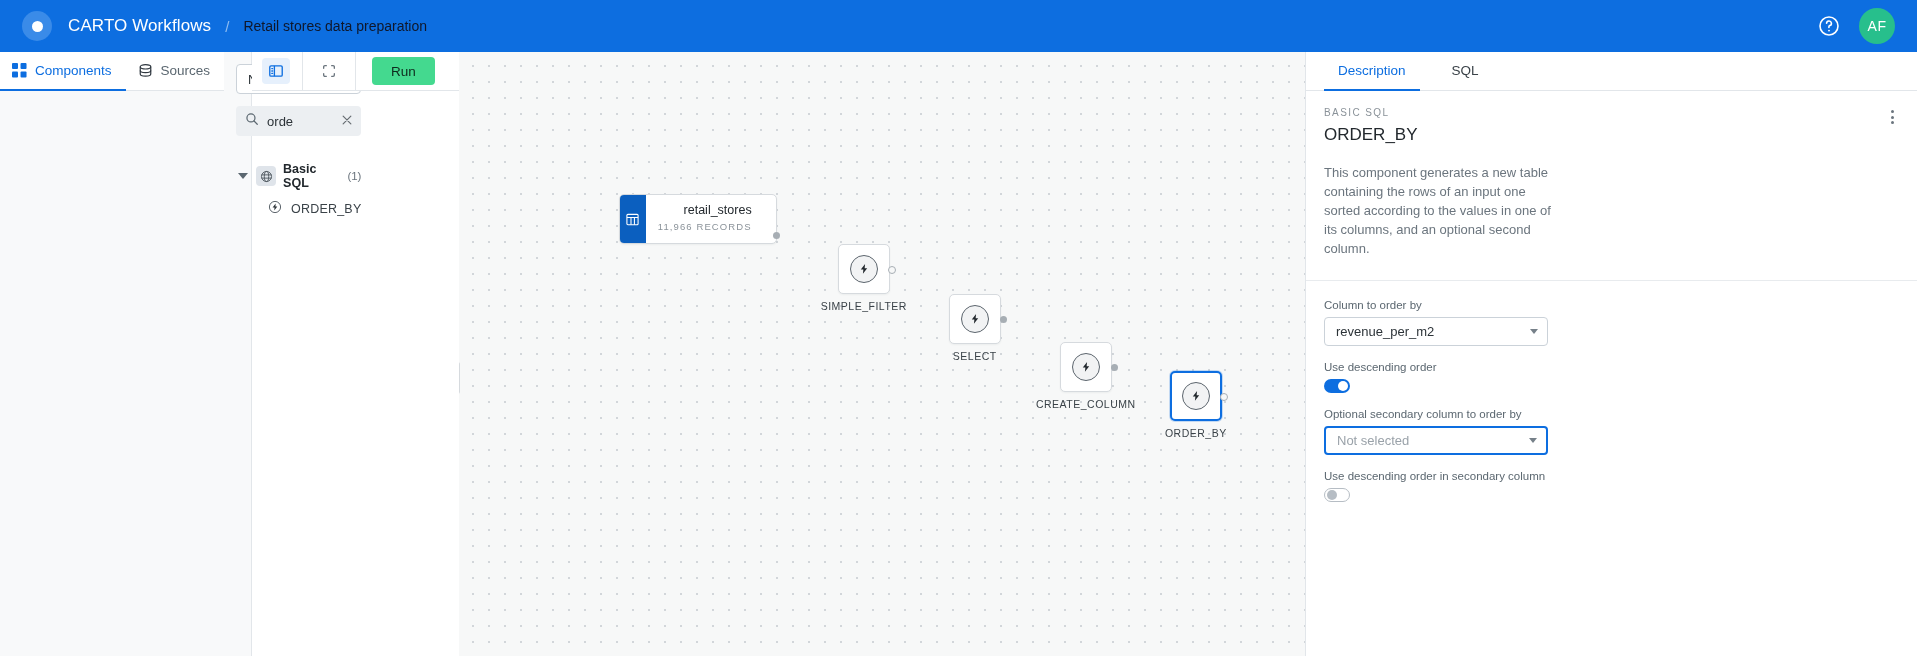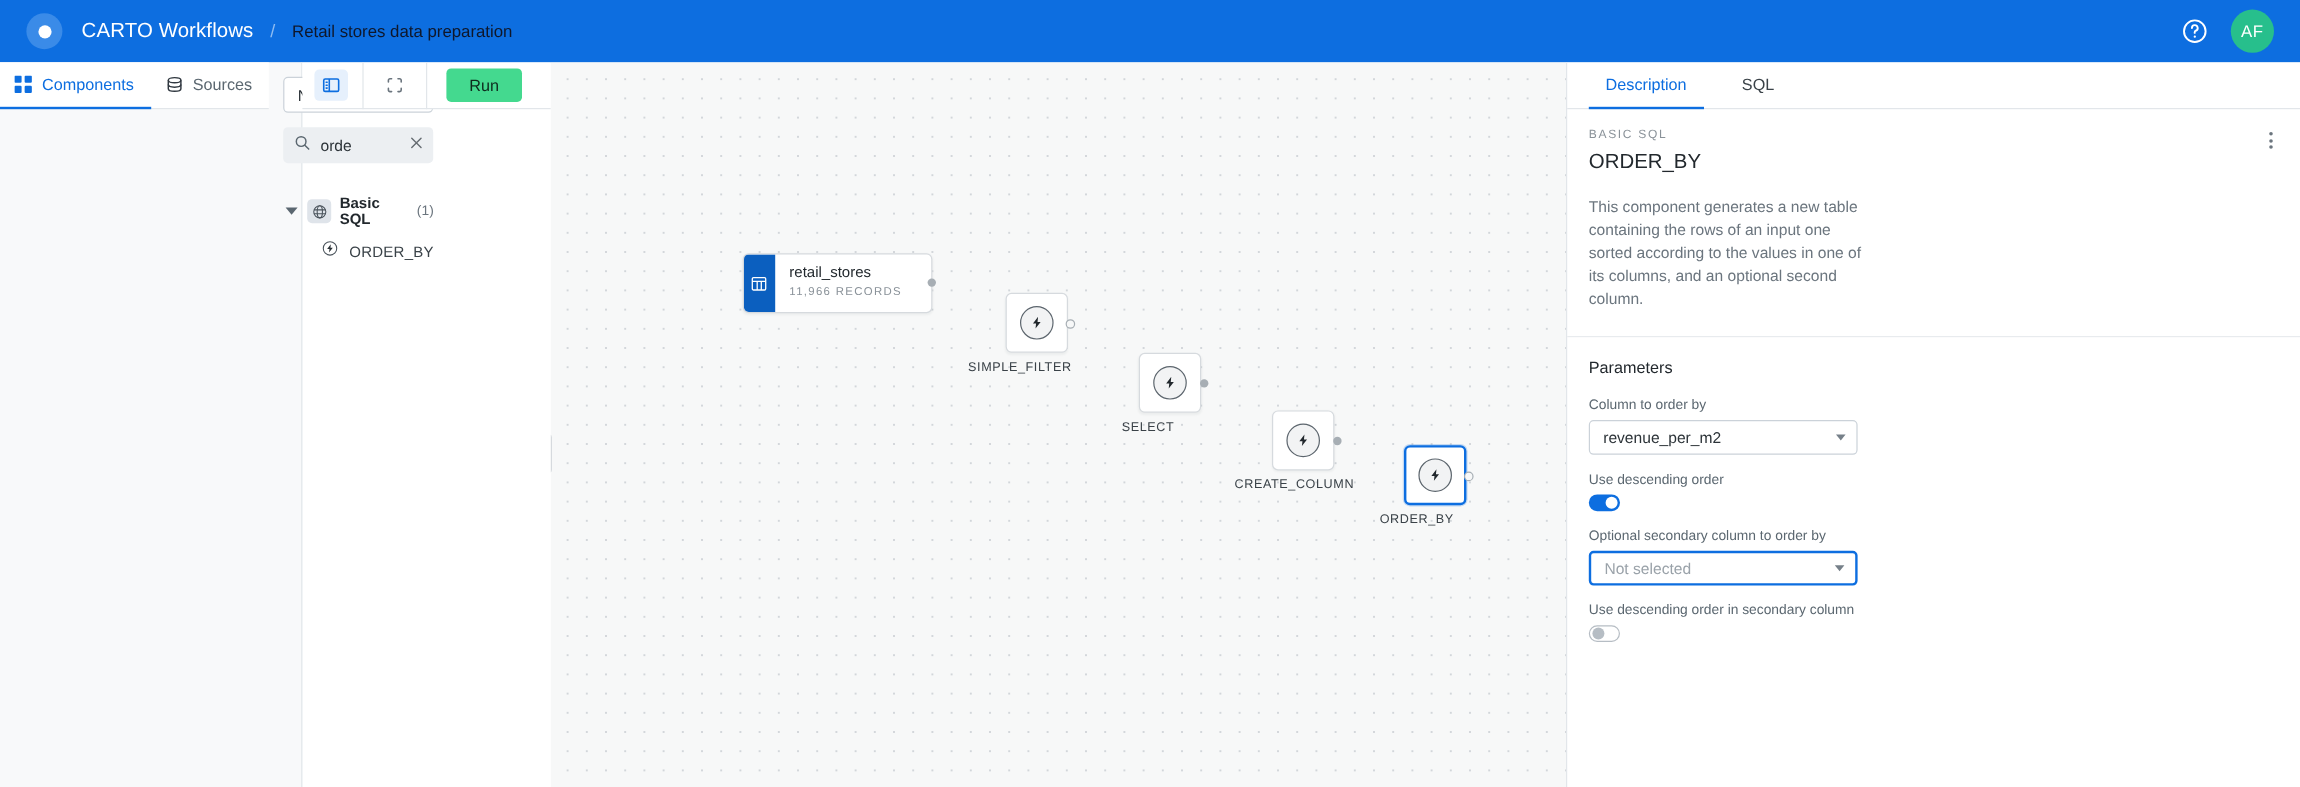--- a/index.html
+++ b/index.html
@@ -135,21 +135,21 @@
     background: #fff; display: flex; align-items: center; justify-content: center;
     box-shadow: 0 1px 2px rgba(20,30,40,.05); cursor: pointer;
   }
   .op-node.selected { border: 2px solid #0D6EE0; box-shadow: 0 0 0 1px rgba(13,110,224,.22); }
   .bolt-circle {
     width: 28px; height: 28px; border-radius: 50%; border: 1.4px solid #5C656D;
     background: #F2F3F4; display: flex; align-items: center; justify-content: center;
   }
   .node-caption {
     position: absolute; font-size: 10.5px; color: #3A4248; letter-spacing: .5px;
-    white-space: nowrap; text-align: left;
+    white-space: nowrap; text-align: center;
   }
   .port {
     position: absolute; width: 7px; height: 7px; border-radius: 50%;
     background: #A7AEB4; z-index: 4; cursor: crosshair;
   }
   .port.hollow { background: #F7F8F8; border: 1.5px solid #A7AEB4; width: 8px; height: 8px; }
   .edges { position: absolute; inset: 0; z-index: 2; pointer-events: none; }
 
   
   .rpanel {
@@ -314,21 +314,21 @@
       <div class="canvas">
         <div class="drag-handle"></div>
 
         <svg class="edges">
           <path d="M317,43 C345,43 345,80 373,80" stroke="#A7AEB4" stroke-width="1.3" fill="none"></path>
           <path d="M435,80 C465,80 465,130 494,130" stroke="#A7AEB4" stroke-width="1.3" fill="none"></path>
           <path d="M545,130 C575,130 575,178 604,178" stroke="#A7AEB4" stroke-width="1.3" fill="none"></path>
           <path d="M656,178 C686,178 686,207 715,207" stroke="#A7AEB4" stroke-width="1.3" fill="none"></path>
         </svg>
 
-        <div class="node" style="left:160px; top:159px;">
+        <div class="node" style="left:160px; top:142px;text-align:right;">
           <div class="src-node">
             <div class="src-ico">
               <svg width="15" height="15" viewBox="0 0 18 18" fill="none" stroke="#fff" stroke-width="1.3">
                 <rect x="2.3" y="2.8" width="13.4" height="12.4" rx="1.2"></rect>
                 <path d="M2.3 6.5h13.4M7.2 6.5v8.7M11.3 6.5v8.7"></path>
               </svg>
             </div>
             <div class="src-text">
               <div class="src-name">retail_stores</div>
               <div class="src-rec">11,966 RECORDS</div>
@@ -398,21 +398,20 @@
         <div class="rtitle">ORDER_BY</div>
         <div class="rtext">This component generates a new table containing the rows of an input one sorted according to the values in one of its columns, and an optional second column.</div>
         <div class="kebab">
           <i></i>
             <i></i>
             <i></i>
         </div>
       </div>
 
       <div class="rparams">
-        <div class="params-title">Parameters</div>
 
         <div class="plabel">Column to order by</div>
         <div class="pselect">
           <span class="pv">revenue_per_m2</span>
           <span class="caret"></span>
         </div>
 
         <div class="pgap"></div>
         <div class="plabel">Use descending order</div>
         <div class="toggle">

